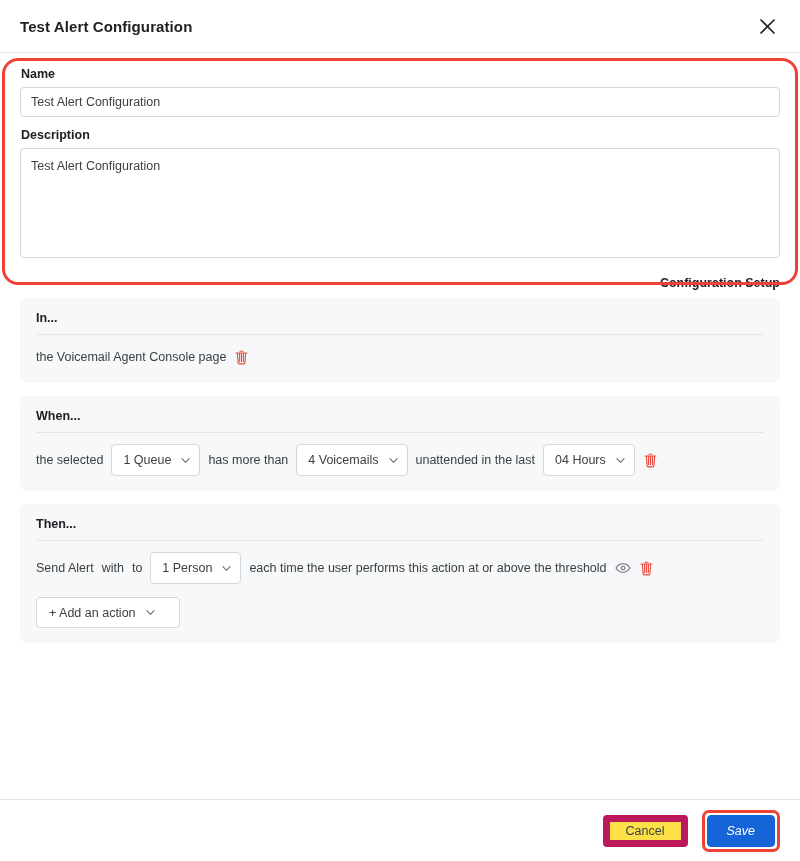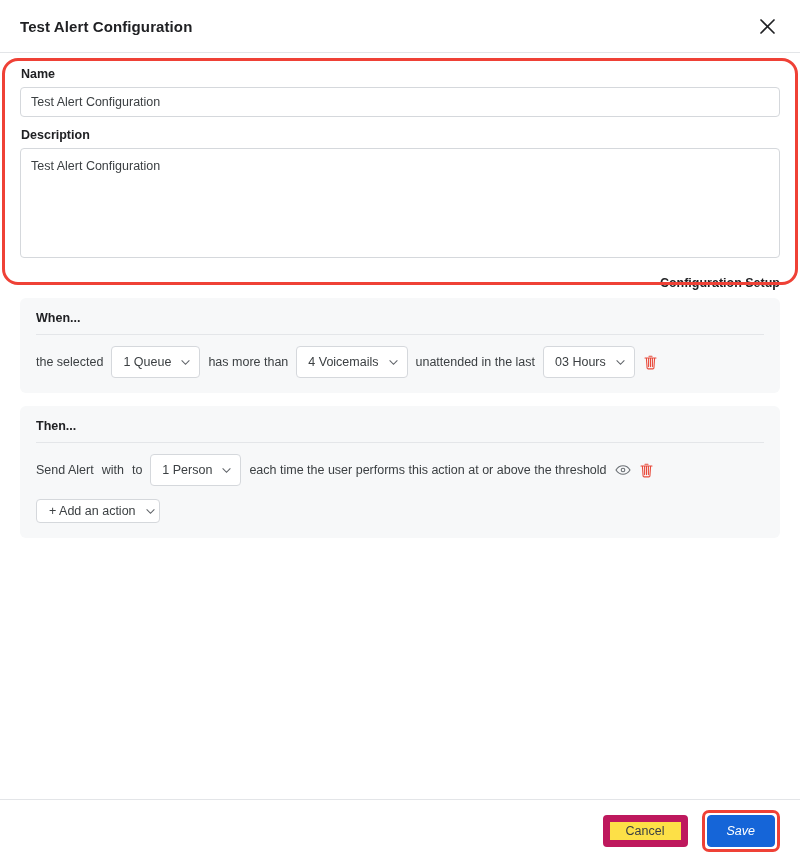--- a/index.html
+++ b/index.html
@@ -165,23 +165,23 @@
     color: #6b7075;
     cursor: pointer;
     flex: 0 0 16px;
   }
   .eye svg { display: block; }
 
   .add-action {
     display: inline-flex;
     align-items: center;
     gap: 10px;
-    height: 24px;
+    height: 31px;
     margin-top: 13px;
-    padding: 0 4px 0 12px;
+    padding: 0 24px 0 12px;
     background: #fff;
     border: 1px solid #d5d8dc;
     border-radius: 4px;
     font-size: 12.5px;
     color: #3c4043;
     cursor: pointer;
   }
 
   
   .dlg-footer {
@@ -247,20 +247,31 @@
     <input class="text-input" type="text" value="Test Alert Configuration" style="">
 
     <div class="gap-8"></div>
 
     <div class="field-label">Description</div>
     <textarea class="text-area" style="">Test Alert Configuration</textarea>
 
     <div class="section-title">Configuration Setup</div>
 
     
+    <div class="card">
+      <div class="card-head">In...</div>
+      <div class="card-row">
+        <span class="txt">the Voicemail Agent Console page</span>
+        <span class="trash">
+          <svg width="15" height="16" viewBox="0 0 15 16" aria-hidden="true">
+            <path d="M2 4h11M6 2.2h3M5.6 4v8.6M7.5 4v8.6M9.4 4v8.6M3.4 4l.7 10a1 1 0 001 .9h4.8a1 1 0 001-.9l.7-10" stroke="currentColor" stroke-width="1.1" fill="none" stroke-linecap="round"></path>
+          </svg>
+        </span>
+      </div>
+    </div>
 
     
     <div class="card">
       <div class="card-head">When...</div>
       <div class="card-row">
         <span class="txt">the selected</span>
 
         <span class="select">
           <span>1 Queue</span>
           <span class="chev">
@@ -277,21 +288,21 @@
           <span class="chev">
             <svg width="9" height="9" viewBox="0 0 10 10" aria-hidden="true">
               <path d="M1 3 L5 7 L9 3" stroke="currentColor" stroke-width="1.2" fill="none" stroke-linecap="round"></path>
             </svg>
           </span>
         </span>
 
         <span class="txt">unattended in the last</span>
 
         <span class="select">
-          <span>03 Hours</span>
+          <span>04 Hours</span>
           <span class="chev">
             <svg width="9" height="9" viewBox="0 0 10 10" aria-hidden="true">
               <path d="M1 3 L5 7 L9 3" stroke="currentColor" stroke-width="1.2" fill="none" stroke-linecap="round"></path>
             </svg>
           </span>
         </span>
 
         <span class="trash">
           <svg width="15" height="16" viewBox="0 0 15 16" aria-hidden="true">
             <path d="M2 4h11M6 2.2h3M5.6 4v8.6M7.5 4v8.6M9.4 4v8.6M3.4 4l.7 10a1 1 0 001 .9h4.8a1 1 0 001-.9l.7-10" stroke="currentColor" stroke-width="1.1" fill="none" stroke-linecap="round"></path>

